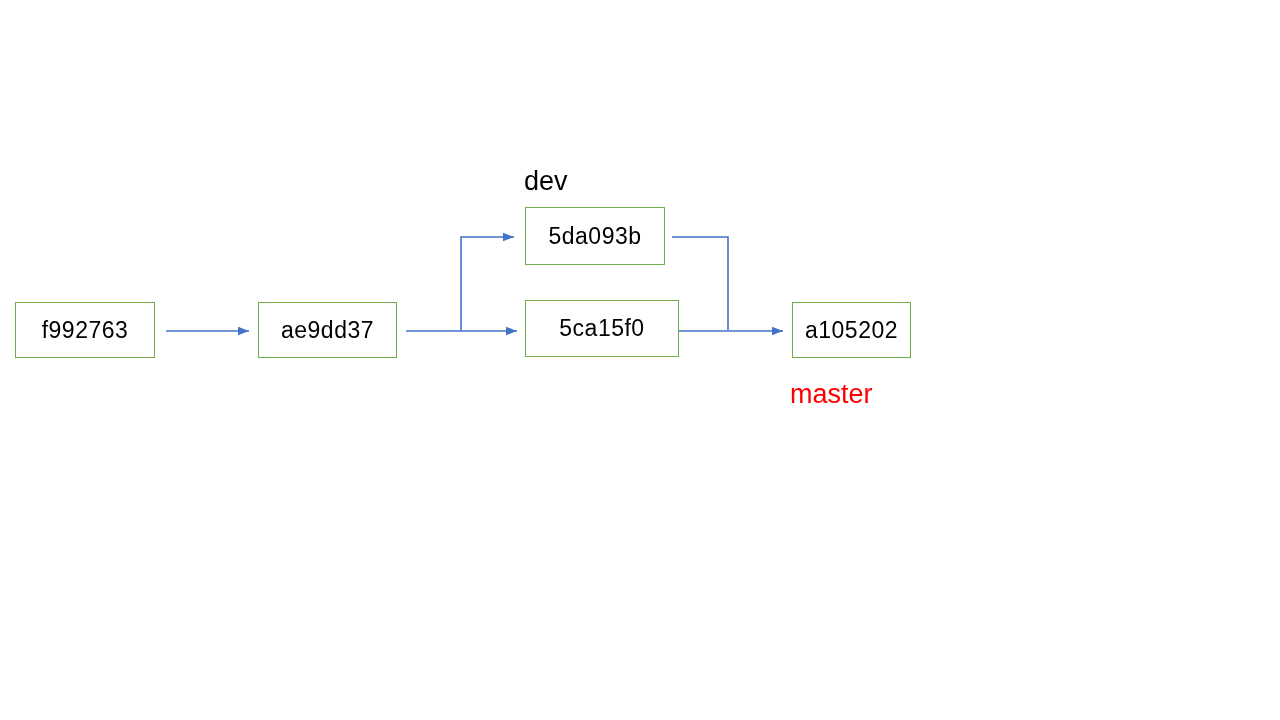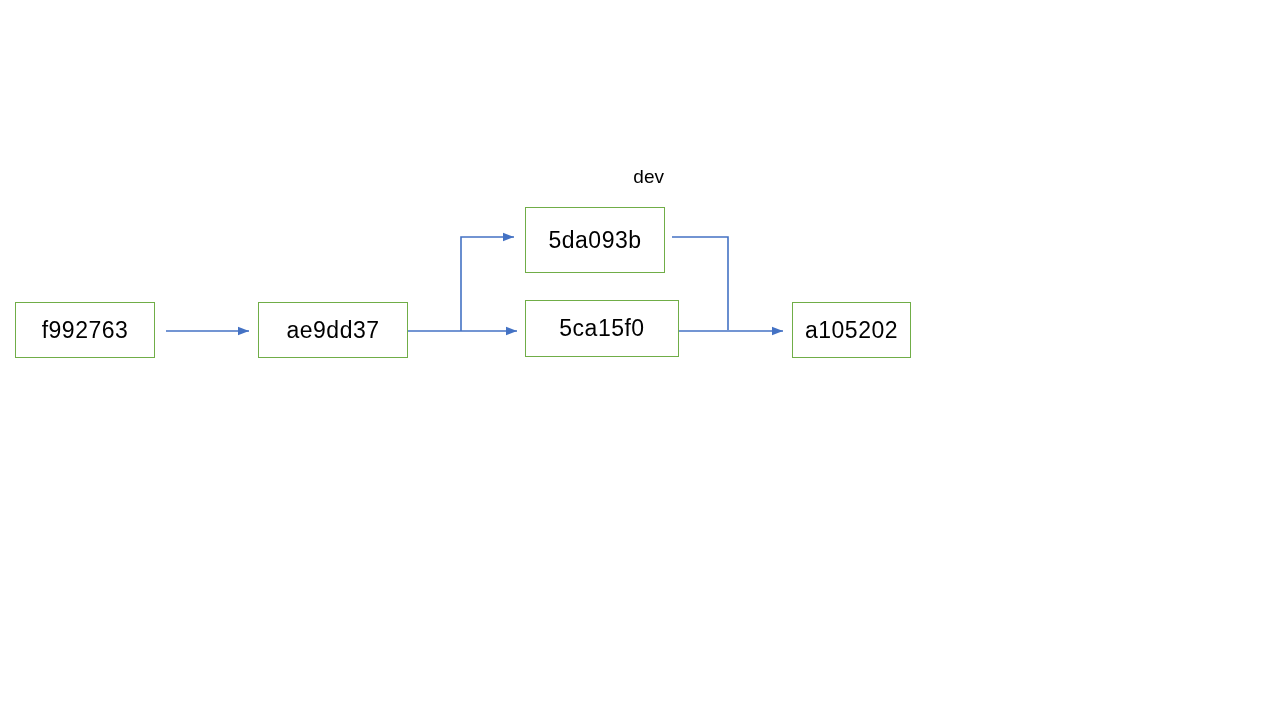--- a/index.html
+++ b/index.html
@@ -35,29 +35,29 @@
     display: flex;
     align-items: center;
     justify-content: center;
   }
   .node-label {
     font-size: 23px;
     color: var(--node-text, #000000);
     letter-spacing: 0.5px;
   }
   #node-f992763 { left: 15px;  top: 302px; width: 140px; height: 56px; }
-  #node-ae9dd37 { left: 258px; top: 302px; width: 150px; height: 56px; }
-  #node-5da093b { left: 525px; top: 207px; width: 140px; height: 66px; }
+  #node-ae9dd37 { left: 258px; top: 302px; width: 139px; height: 56px; }
+  #node-5da093b { left: 525px; top: 207px; width: 140px; height: 58px; }
   #node-5ca15f0 { left: 525px; top: 300px; width: 154px; height: 57px; }
   #node-a105202 { left: 792px; top: 302px; width: 119px; height: 56px; }
   .branch-label {
     position: absolute;
     width: 140px;
-    text-align: right;
-    font-size: 19px;
+    text-align: left;
+    font-size: 27px;
   }
   #label-dev    { left: 524px; top: 166px; color: var(--branch-dev, #000000); }
   #label-master { left: 790px; top: 379px; color: var(--branch-master, #FF0000); }
 </style>
 </head>
 <body>
 
 <div id="canvas">
 
   <svg id="edge-layer" viewBox="0 0 1280 720" xmlns="http://www.w3.org/2000/svg">
@@ -88,14 +88,15 @@
   </div>
 
   <div class="node" id="node-5ca15f0">
     <span class="node-label">5ca15f0</span>
   </div>
 
   <div class="node" id="node-a105202">
     <span class="node-label">a105202</span>
   </div>
 
+  <div class="branch-label" id="label-master">master</div>
 
 </div>
 
 </body></html>

